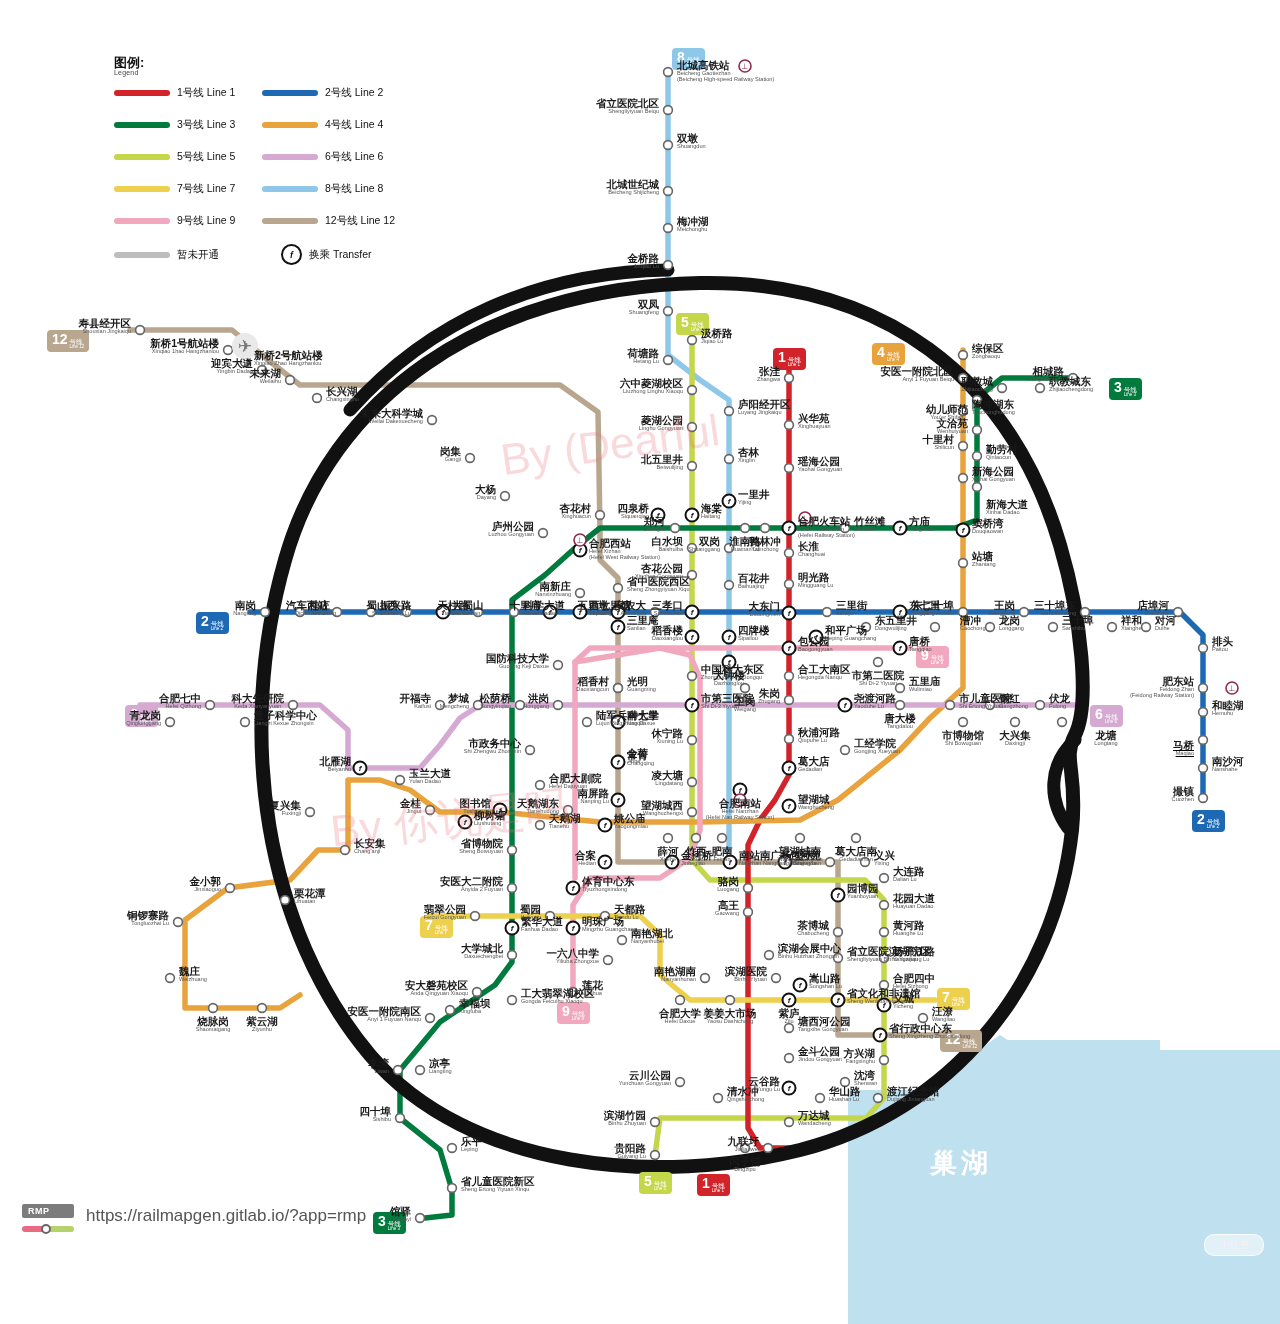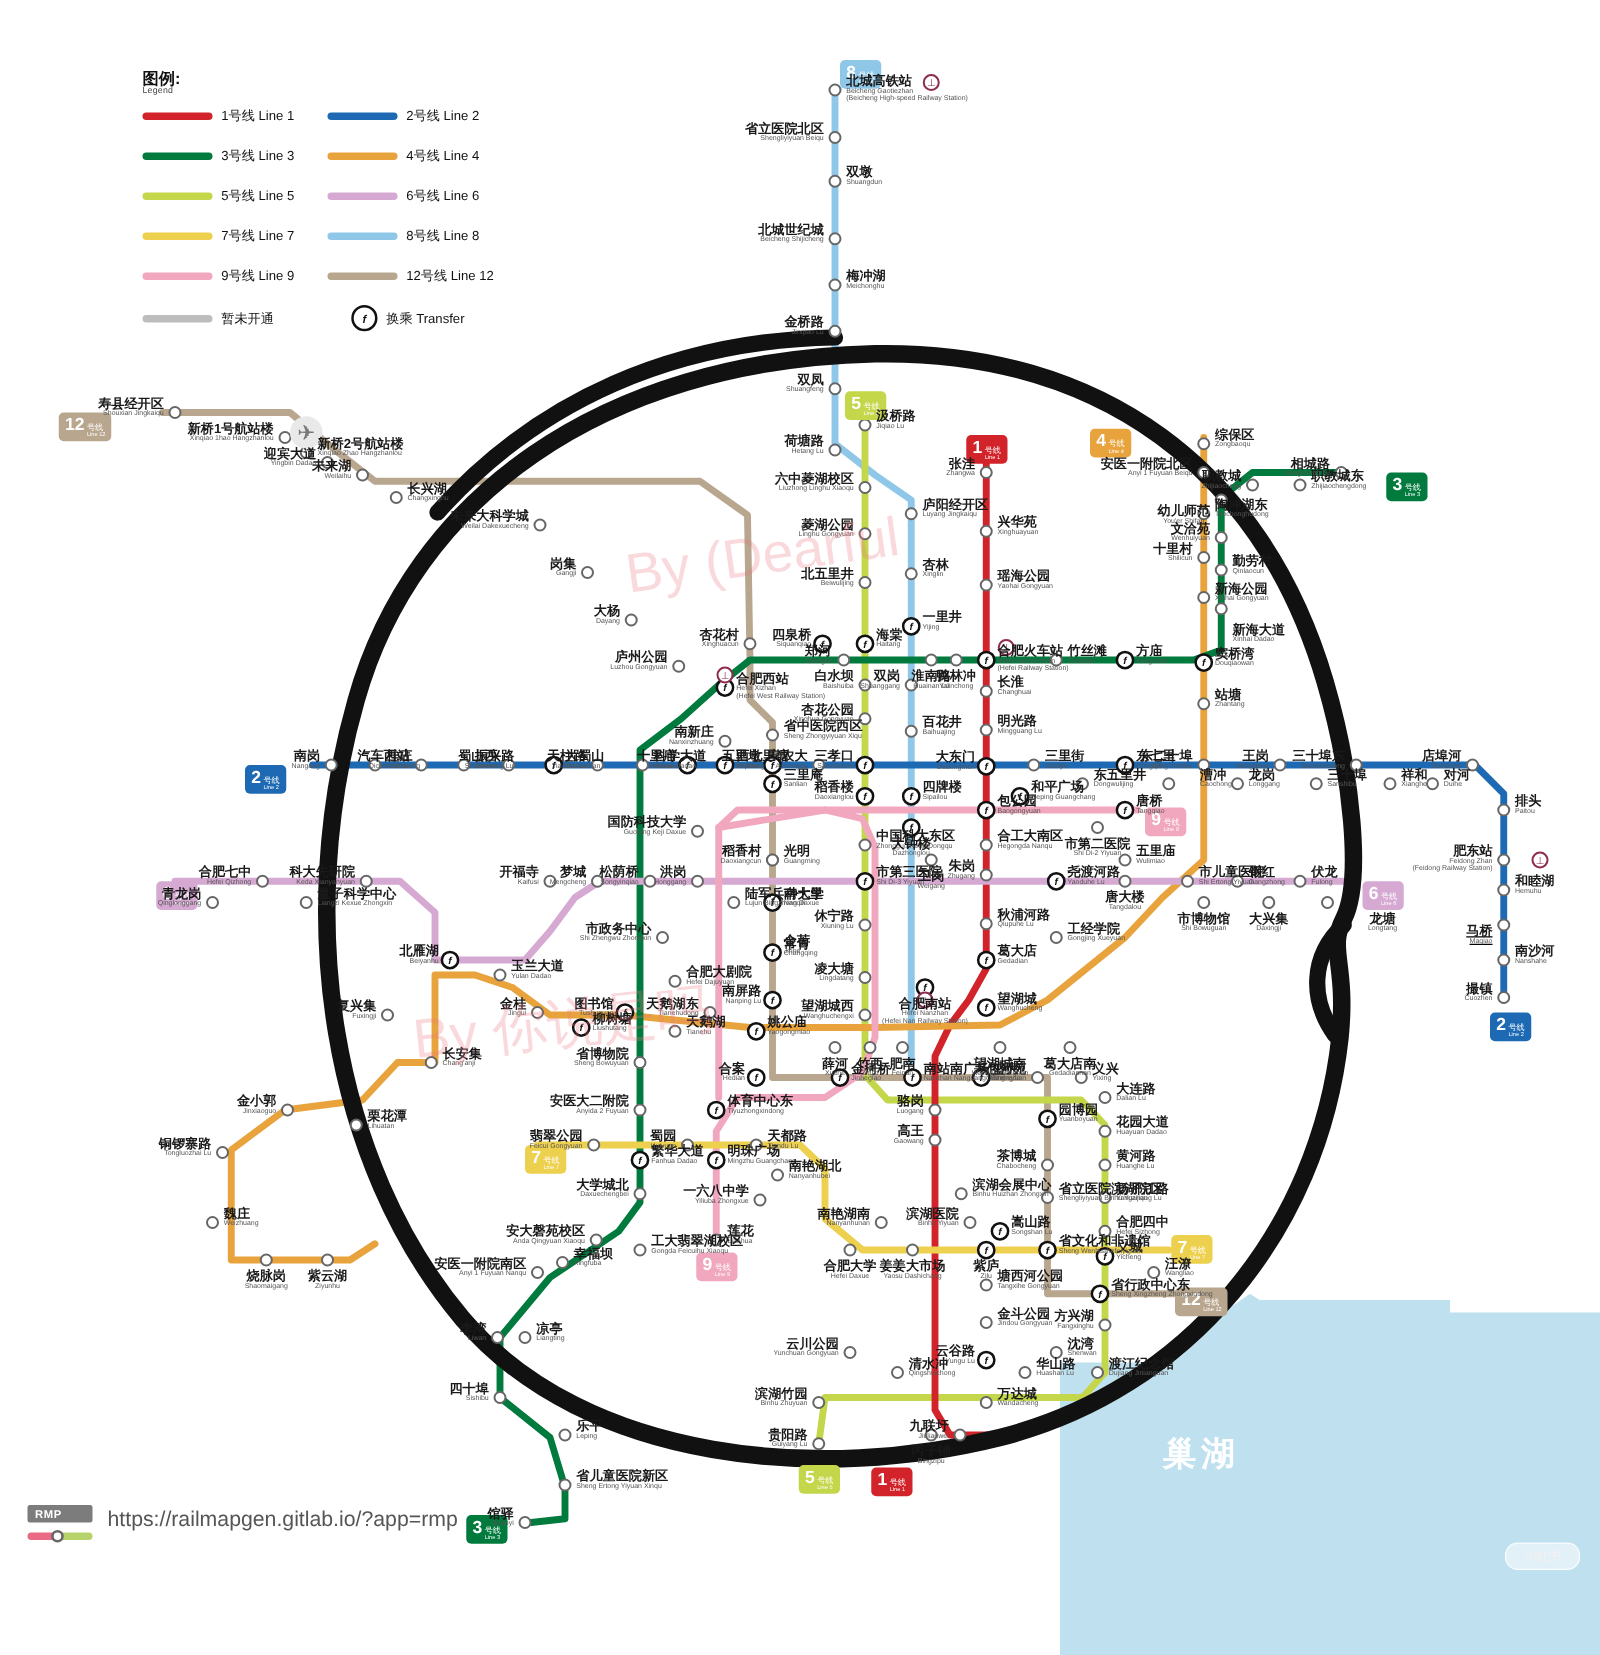--- a/index.html
+++ b/index.html
@@ -961,21 +961,21 @@
       <div class="stn-en">Qinglonggang</div>
     </div>
     <div class="stn-label ta-r" style="transform: translateX(-100%); left: 201px; top: 693px;">
       <div class="stn-cn">合肥七中</div>
       <div class="stn-en">Hefei Qizhong</div>
     </div>
     <div class="stn-label ta-l" style="left: 254px; top: 710px;">
       <div class="stn-cn">量子科学中心</div>
       <div class="stn-en">Liangzi Kexue Zhongxin</div>
     </div>
-    <div class="stn-label ta-r" style="transform: translateX(-100%); left: 284px; top: 693px;">
+    <div class="stn-label ta-r" style="transform: translateX(-100%); left: 284px; top: 693px; text-align: center;">
       <div class="stn-cn">科大先研院</div>
       <div class="stn-en">Keda Xianyanyuan</div>
     </div>
     <div class="stn-label ta-r" style="transform: translateX(-100%); left: 351px; top: 756px;">
       <div class="stn-cn">北雁湖</div>
       <div class="stn-en">Beiyanhu</div>
     </div>
     <div class="stn-label ta-l" style="left: 409px; top: 768px;">
       <div class="stn-cn">玉兰大道</div>
       <div class="stn-en">Yulan Dadao</div>

